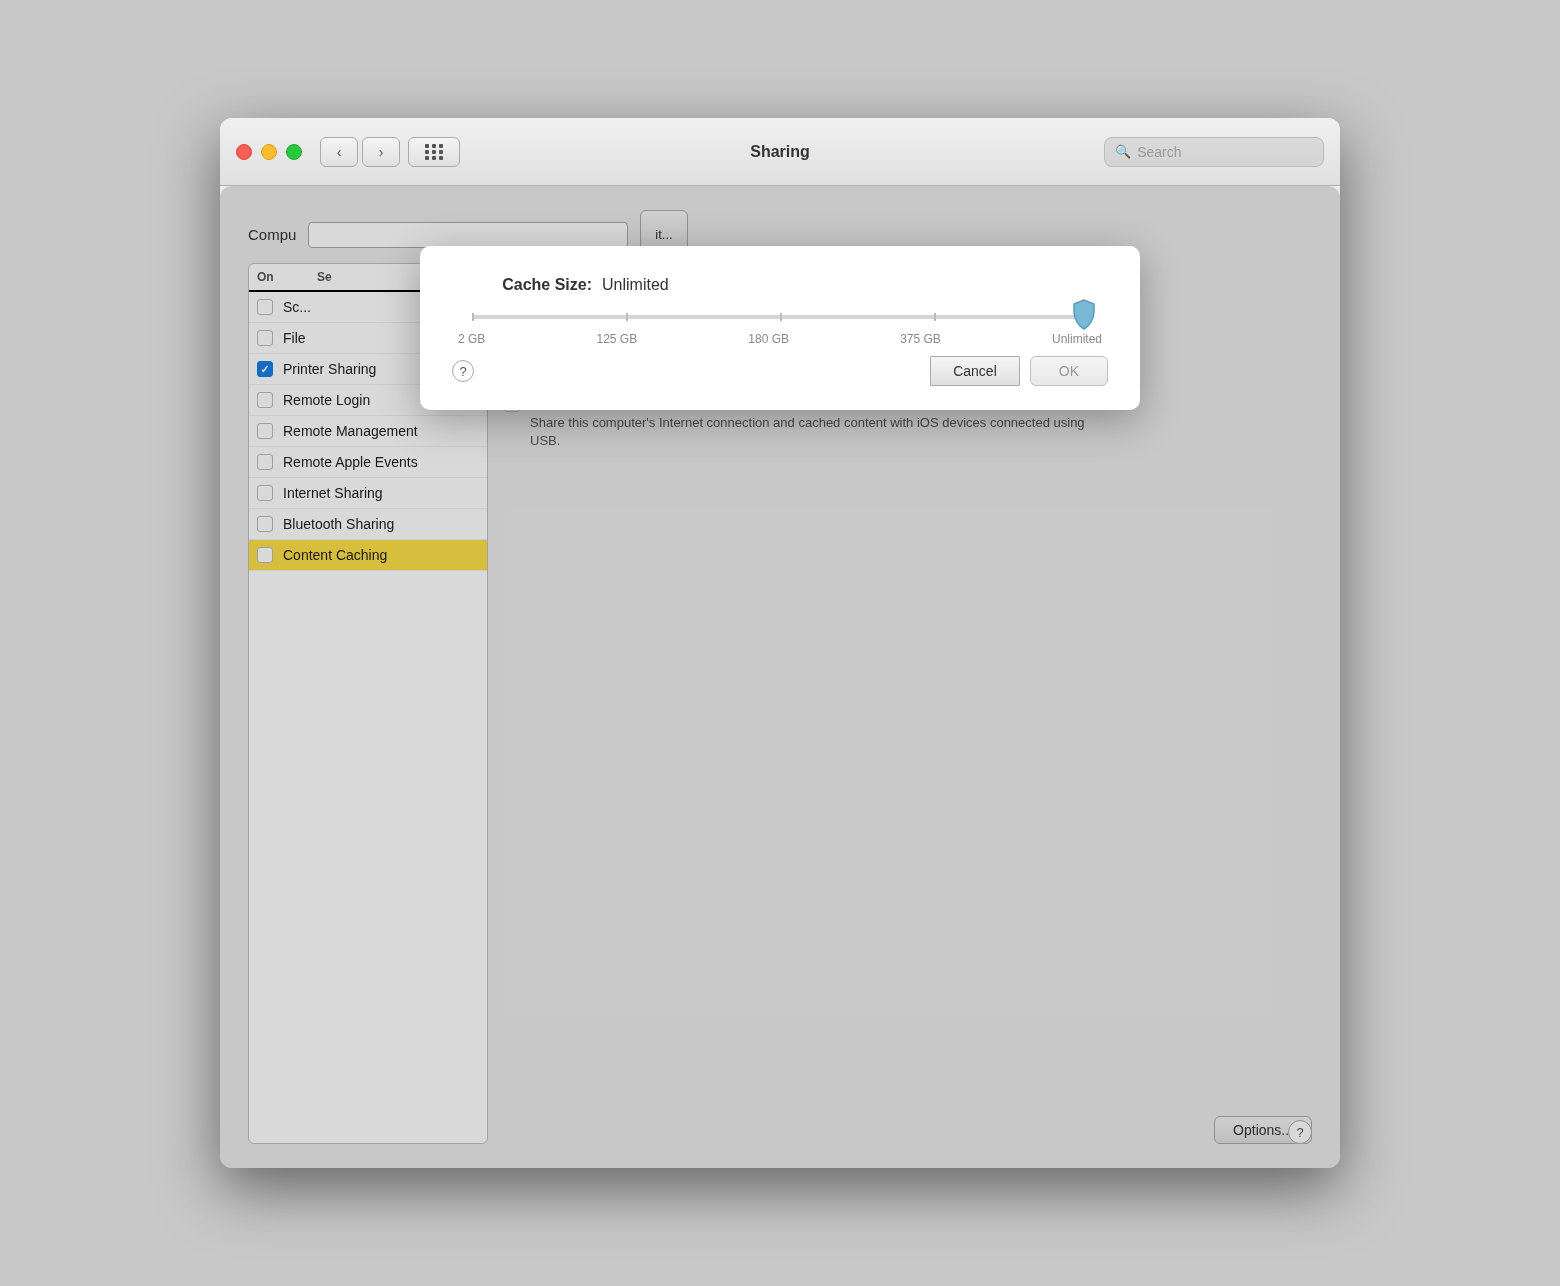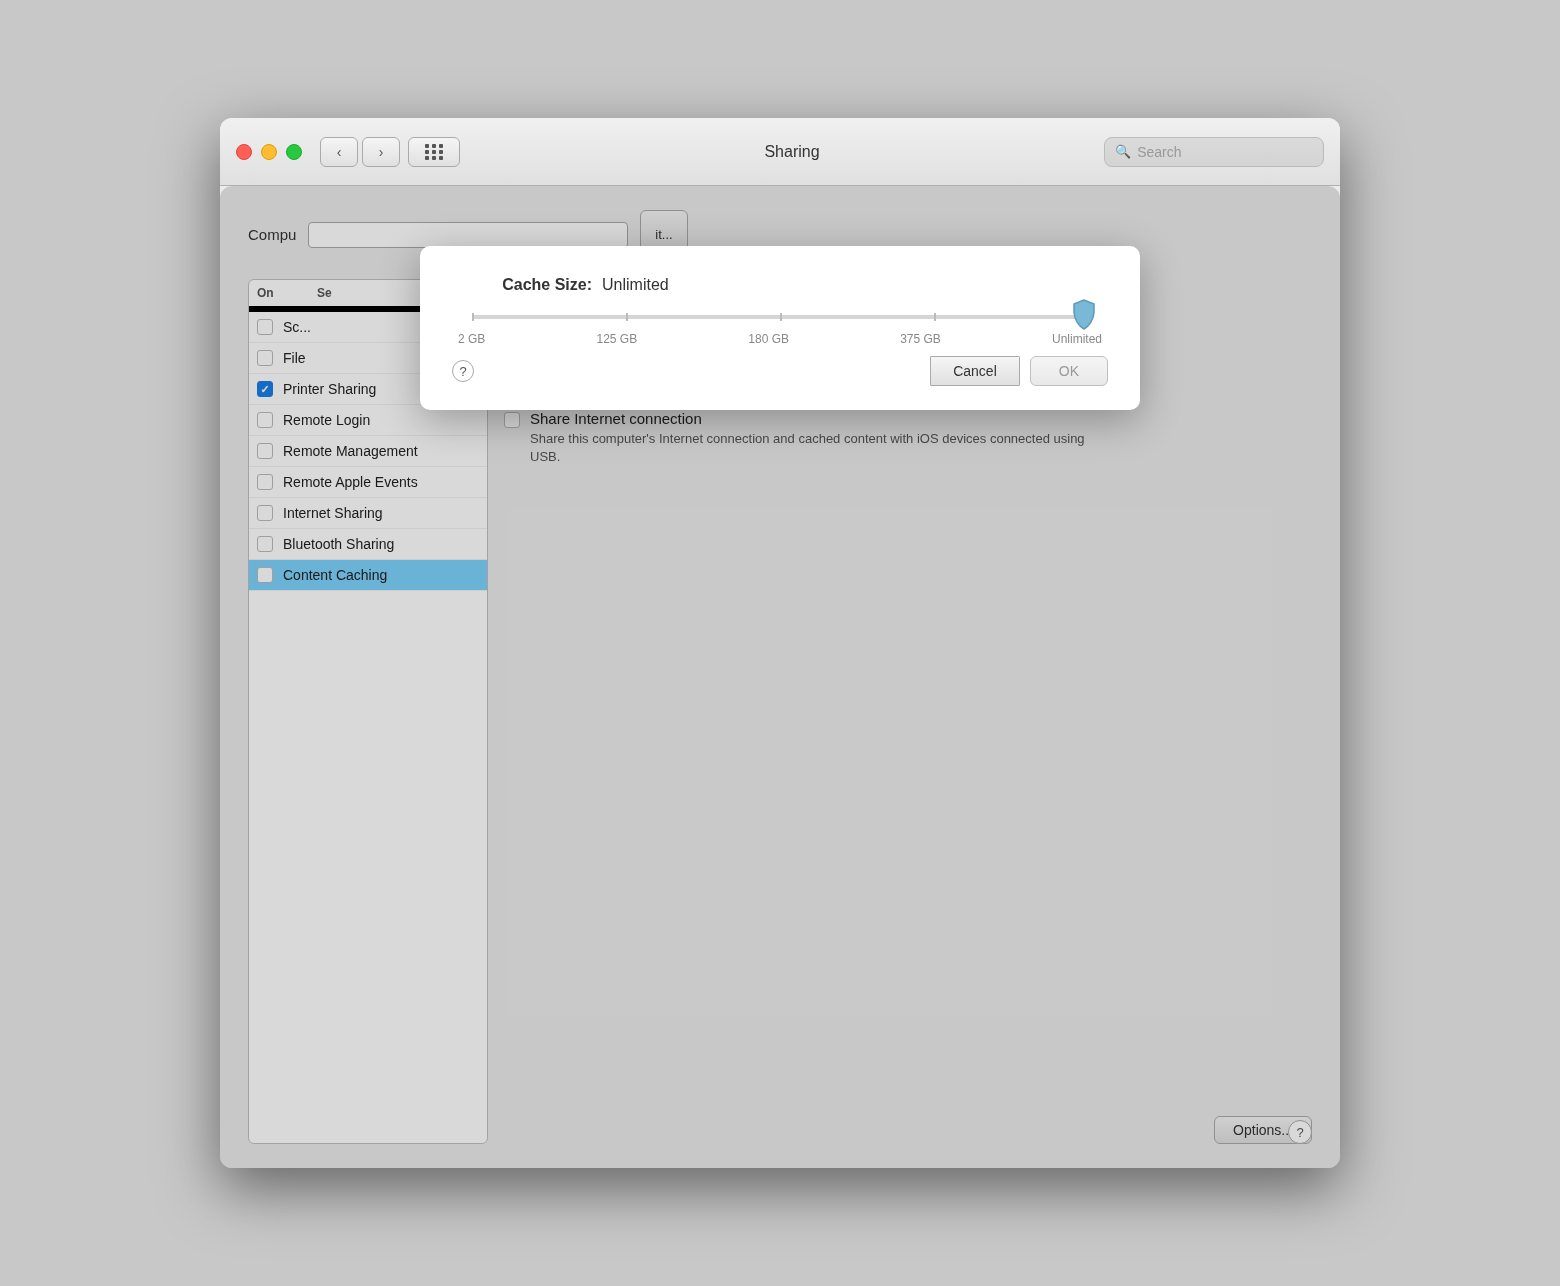--- a/index.html
+++ b/index.html
@@ -107,23 +107,22 @@
       height: 4px;
       background: #555;
       border-radius: 1px;
     }
 
     .title-text {
       position: absolute;
       left: 50%;
       transform: translateX(-50%);
       font-size: 16px;
-      font-weight: 400;
-      color: #333;
-      margin-left: 12px;
+      font-weight: 700;
+      color: #333;
     }
 
     .search-bar {
       margin-left: auto;
       display: flex;
       align-items: center;
       background: rgba(0,0,0,0.07);
       border: 1px solid #bbb;
       border-radius: 8px;
       padding: 4px 10px;
@@ -141,21 +140,20 @@
       color: #999;
       font-size: 14px;
     }
 
     
     .window-content {
       display: flex;
       flex-direction: column;
       flex: 1;
       padding: 24px 28px;
-      gap: 16px;
       position: relative;
     }
 
     
     .computer-name-row {
       display: flex;
       align-items: center;
       gap: 12px;
       margin-bottom: 4px;
     }
@@ -199,21 +197,21 @@
       background: white;
       border: 1px solid #c0c0c0;
       border-radius: 6px;
       display: flex;
       flex-direction: column;
       flex-shrink: 0;
     }
 
     .service-list-header {
       display: flex;
-      border-bottom: 6px solid #000000;
+      border-bottom: 2px solid #000000;
       padding: 6px 8px;
       gap: 30px;
     }
 
     .service-list-col-on {
       font-size: 12px;
       color: #555;
       font-weight: 600;
       width: 30px;
     }
@@ -232,21 +230,21 @@
     .service-item {
       display: flex;
       align-items: center;
       padding: 7px 8px;
       gap: 10px;
       cursor: pointer;
       border-bottom: 1px solid #f0f0f0;
     }
 
     .service-item.selected {
-      background: #7dd3fc;
+      background: #fde047;
       text-align: right;
     }
 
     .checkbox {
       width: 16px;
       height: 16px;
       border: 1px solid #bbb;
       border-radius: 3px;
       background: white;
       display: flex;

